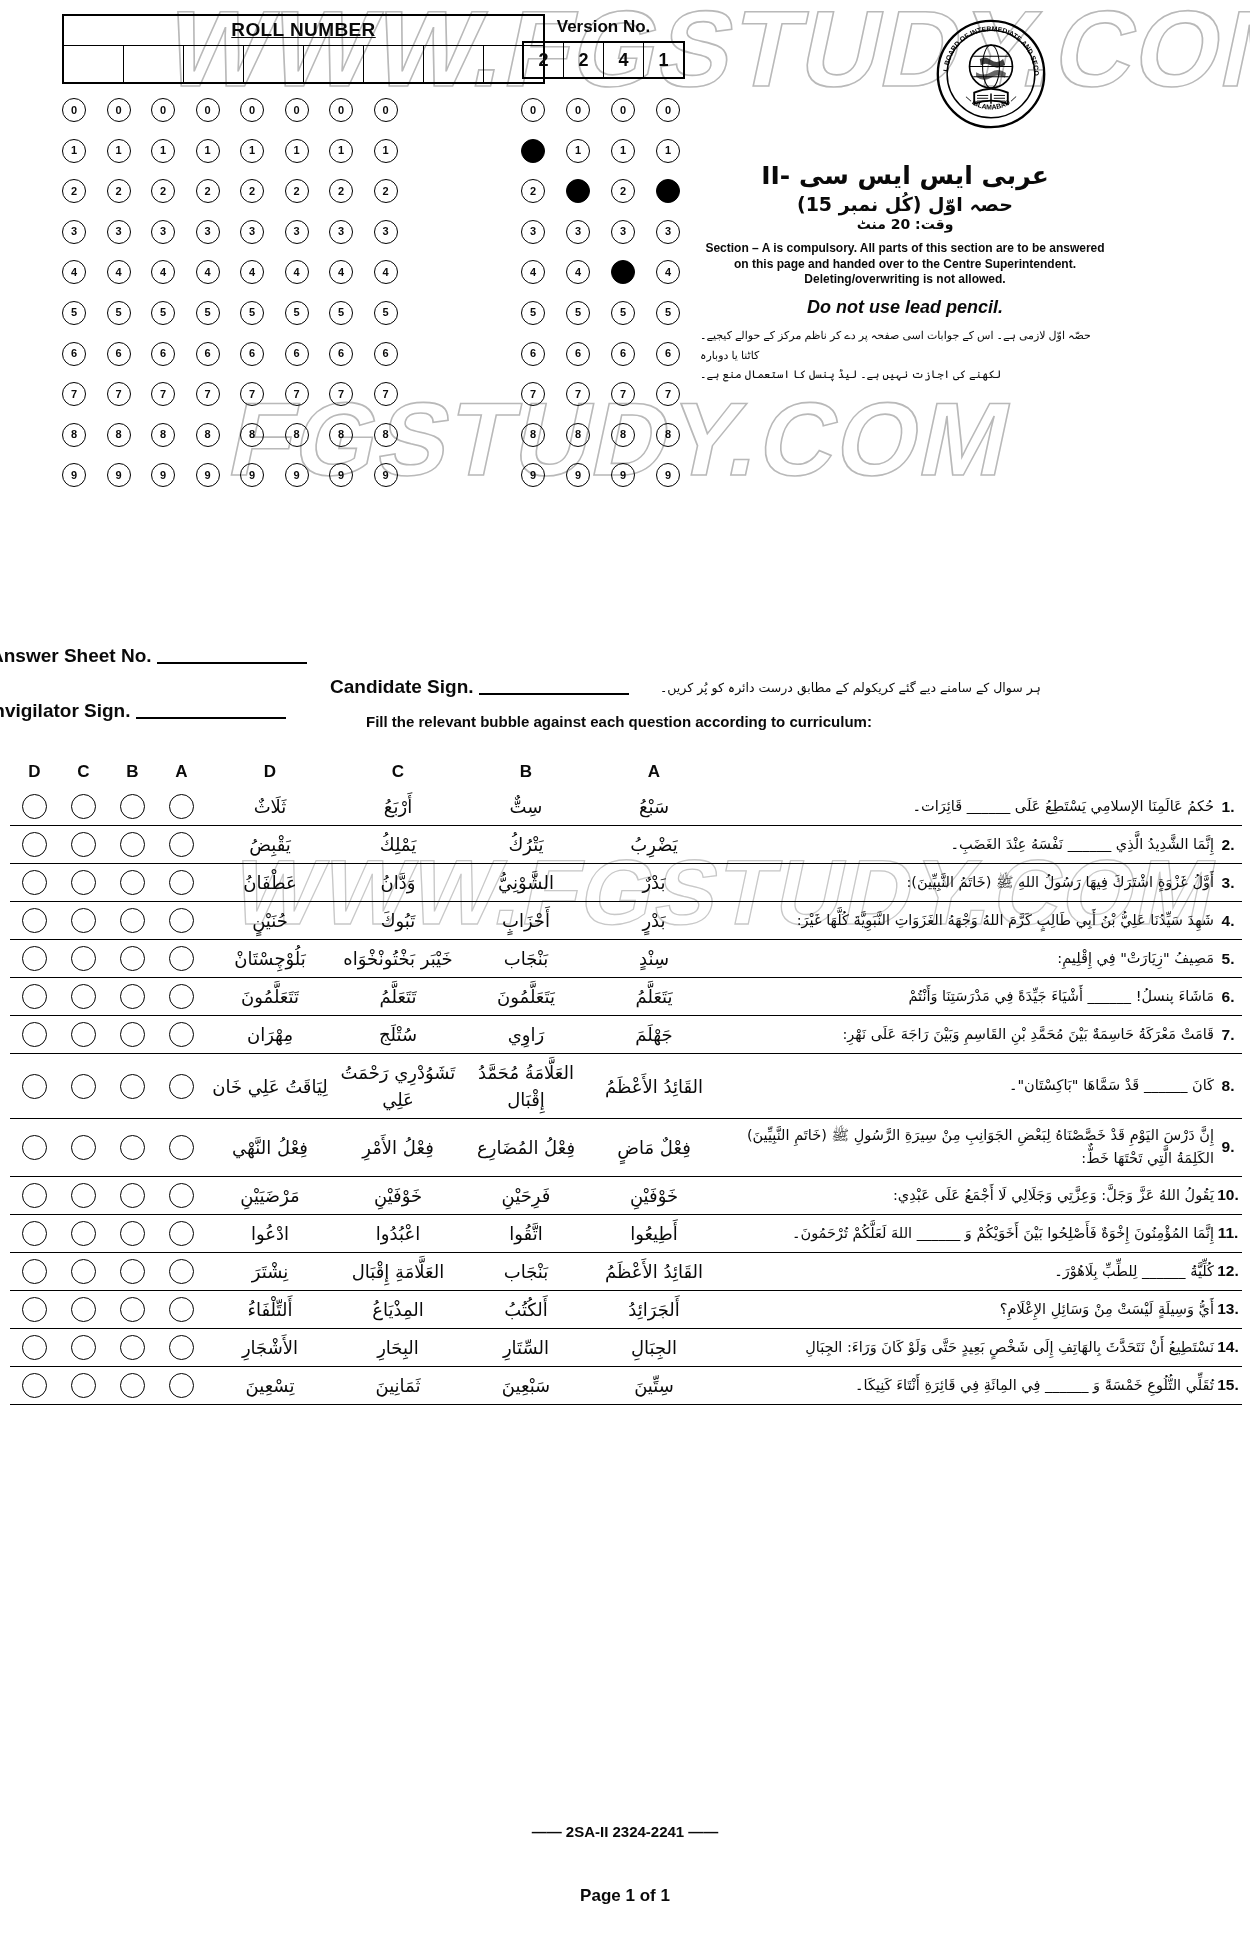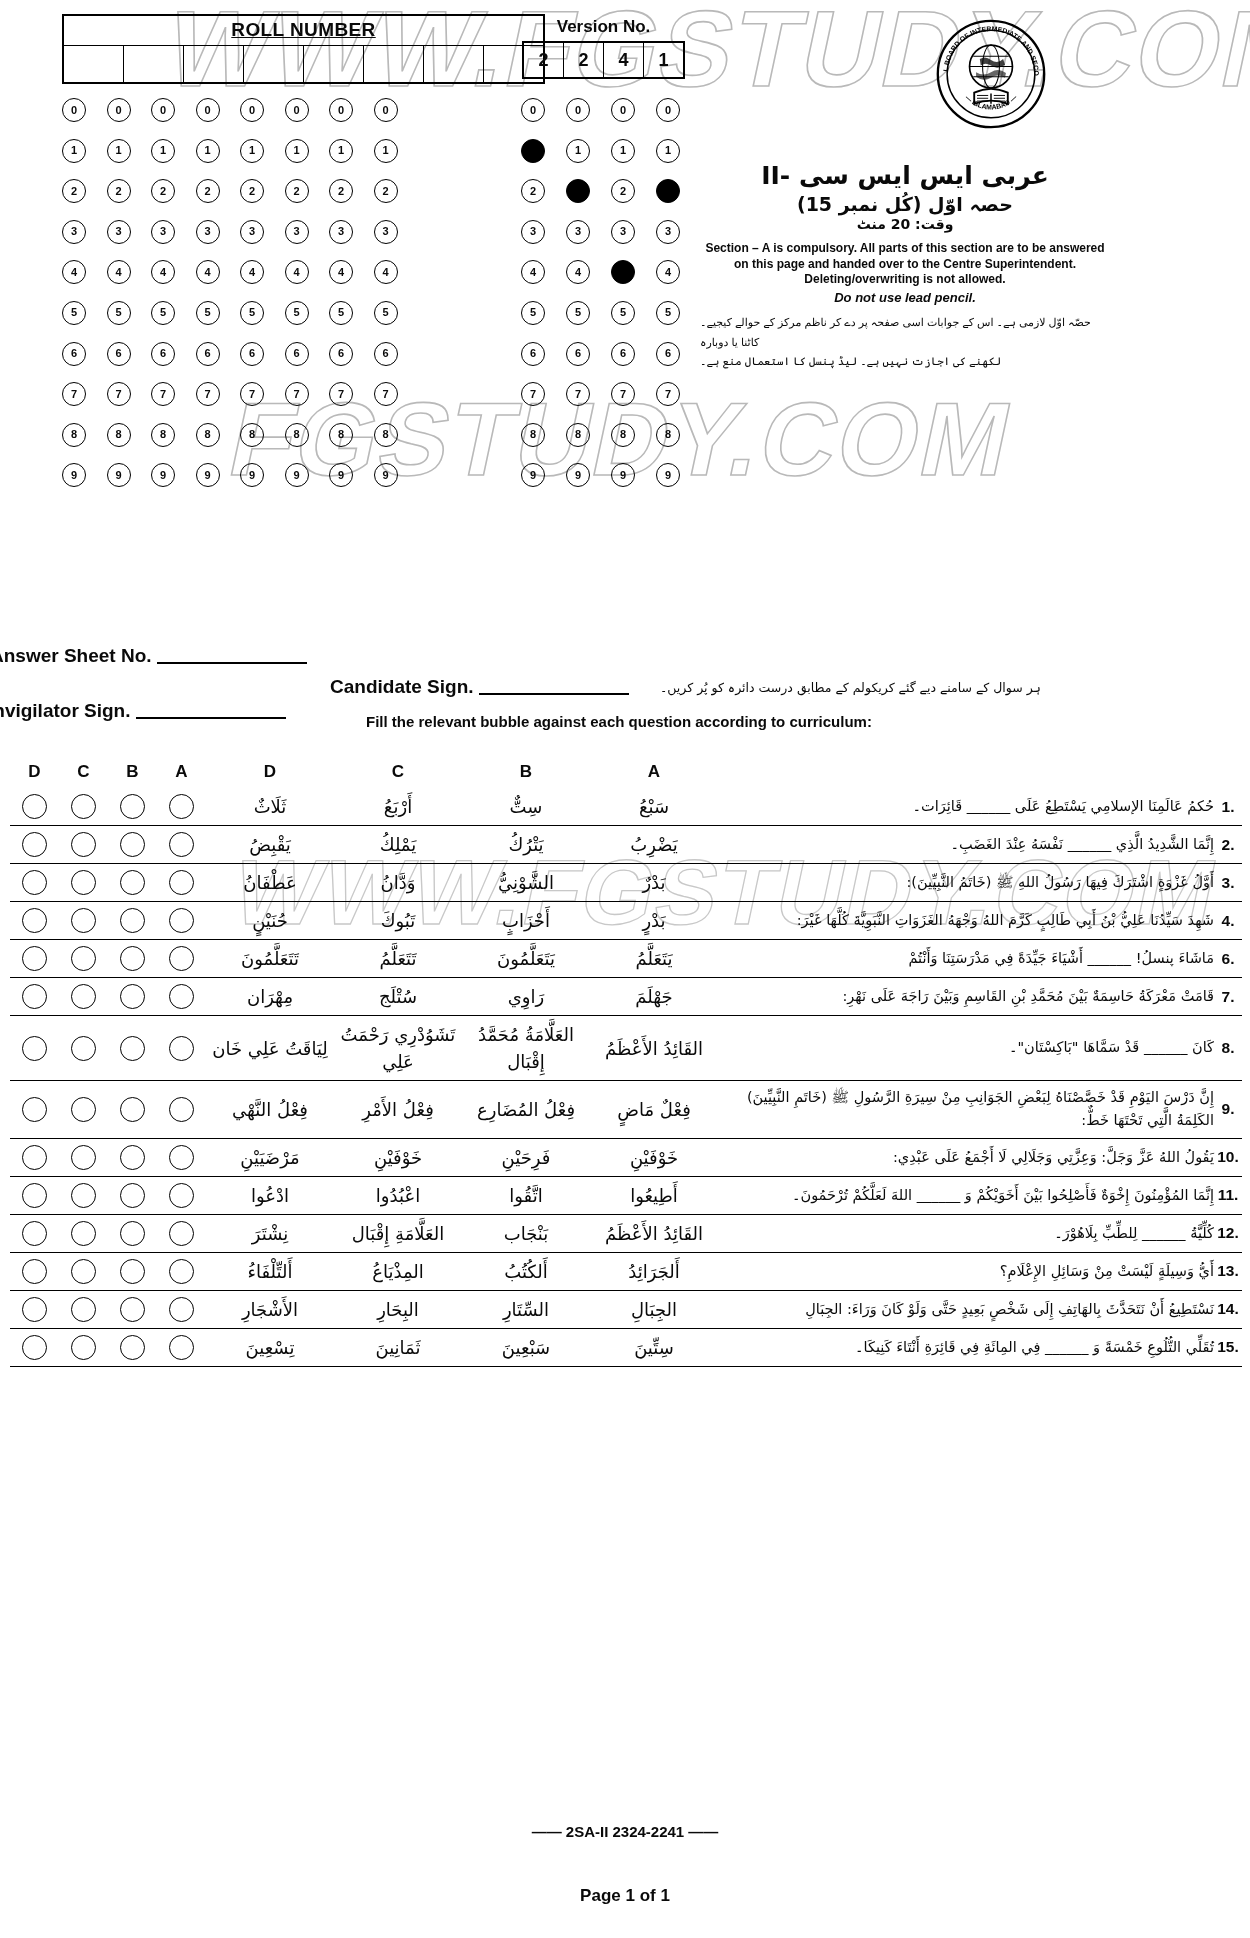--- a/index.html
+++ b/index.html
@@ -61,21 +61,21 @@
   
   .rhead{position:absolute;left:700px;top:160px;width:410px;text-align:center;z-index:8;}
   .logo{position:absolute;left:935px;top:18px;width:112px;height:112px;z-index:9;}
   .subject{
     font-size:25px;font-weight:700;direction:rtl;
     font-family:"DejaVu Sans",sans-serif;line-height:1.25;
   }
   .part{font-size:19px;font-weight:700;direction:rtl;font-family:"DejaVu Sans",sans-serif;margin-top:2px;}
   .time{font-size:14px;font-weight:700;direction:rtl;font-family:"DejaVu Sans",sans-serif;margin-top:1px;}
   .instr{font-size:12px;font-weight:700;line-height:1.28;margin-top:9px;}
-  .instr-it{font-size:13px;font-weight:700;font-style:italic;margin-top:3px;}
+  .instr-it{font-size:18px;font-weight:700;font-style:italic;margin-top:10px;}
   .urdu-note{
     direction:rtl;font-family:Liberation Sans, sans-serif;
     font-size:11px;line-height:1.75;margin-top:8px;text-align:left;
     padding-right:4px;
   }
 
   
   .sigline{position:absolute;z-index:8;font-weight:700;white-space:nowrap;}
   .sig-ans{left:-10px;top:645px;font-size:19px;}
   .sig-inv{left:-12px;top:700px;font-size:19px;}
@@ -498,20 +498,40 @@
           </td>
           <td class="solidl">
             <div class="ocircle"></div>
           </td>
           <td class="solidl">
             <div class="ocircle"></div>
           </td>
           <td class="solidl">
             <div class="ocircle"></div>
           </td>
+          <td class="optcell solidl">بَلُوْچِسْتَانْ</td>
+          <td class="optcell dash">خَيْبَر بَخْتُونْخْوَاه</td>
+          <td class="optcell dash">بَنْجَاب</td>
+          <td class="optcell dash">سِنْدٍ</td>
+          <td class="qcell dash">مَصِيفُ "زِيَارَتْ" فِي إِقْلِيمِ:</td>
+          <td class="numcell">5.</td>
+        </tr>
+        <tr class="qrow">
+          <td>
+            <div class="ocircle"></div>
+          </td>
+          <td class="solidl">
+            <div class="ocircle"></div>
+          </td>
+          <td class="solidl">
+            <div class="ocircle"></div>
+          </td>
+          <td class="solidl">
+            <div class="ocircle"></div>
+          </td>
           <td class="optcell solidl">تَتَعَلَّمُونَ</td>
           <td class="optcell dash">تَتَعَلَّمُ</td>
           <td class="optcell dash">يَتَعَلَّمُونَ</td>
           <td class="optcell dash">يَتَعَلَّمُ</td>
           <td class="qcell dash">مَاشَاءَ پنسلُ! ______ أَشْيَاءَ جَيِّدَةً فِي مَدْرَسَتِنَا وَأَنْتُمْ</td>
           <td class="numcell">6.</td>
         </tr>
         <tr class="qrow">
           <td>
             <div class="ocircle"></div>

